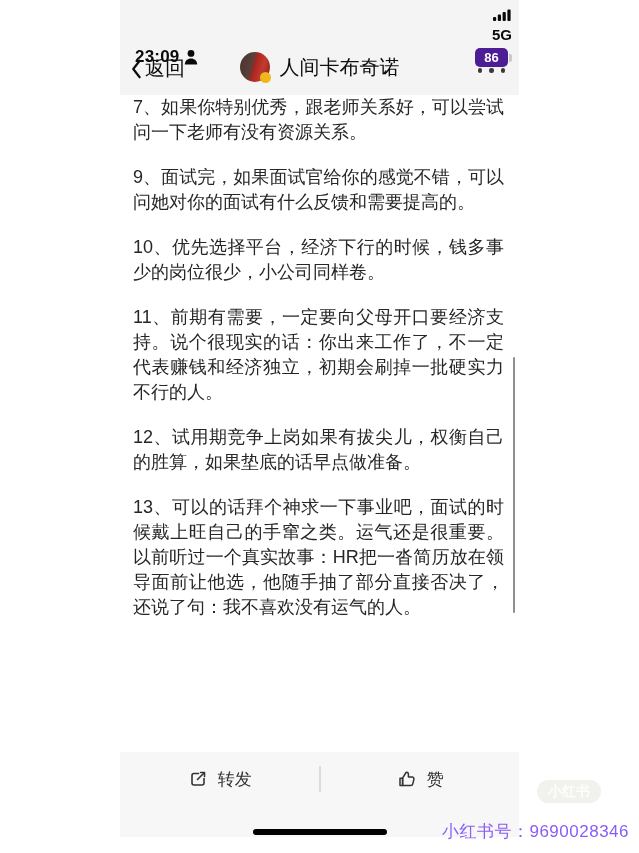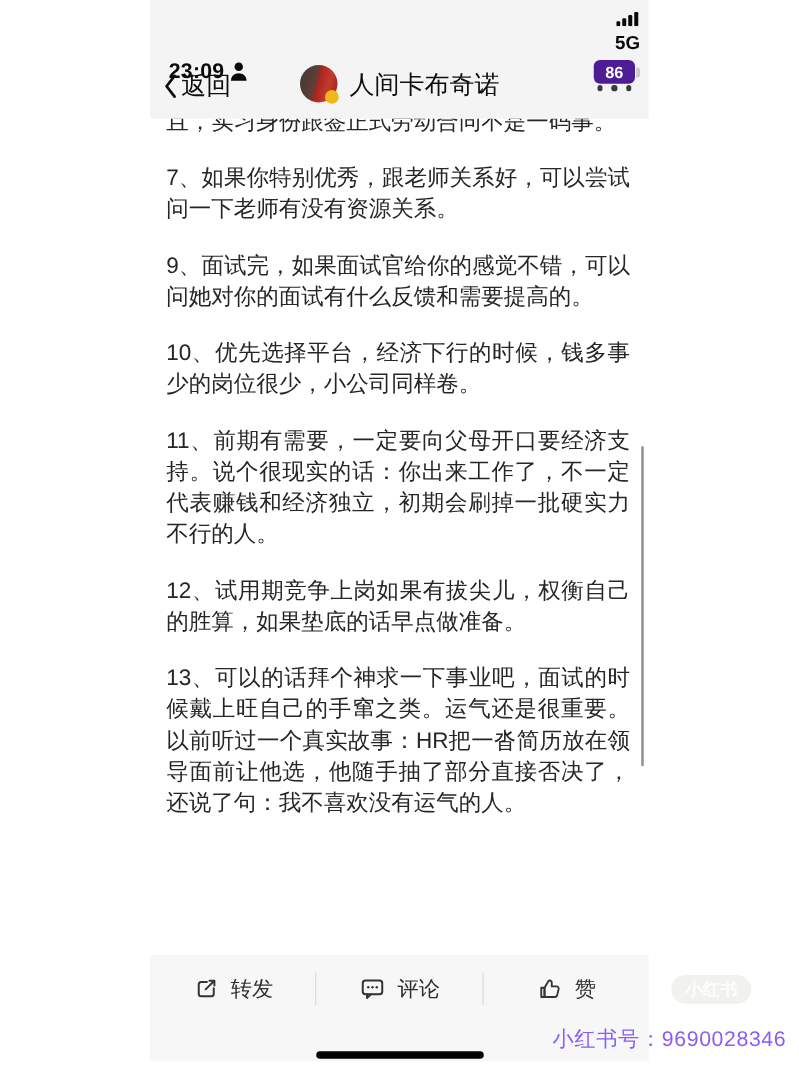--- a/index.html
+++ b/index.html
@@ -33,21 +33,21 @@
   .more{position:absolute;right:14px;top:14px;display:flex;gap:7px;cursor:pointer;padding:4px 0;}
   .more i{width:4.5px;height:4.5px;border-radius:50%;background:#3a3a3a;display:block;}
 
   
   .content{position:absolute;left:0;top:95px;right:0;bottom:85px;overflow:hidden;box-sizing:border-box;padding:0 15px 0 13px;}
   .content p{margin:0 0 20px 0;font-size:18px;line-height:25px;color:#262626;text-align:justify;}
   .content p.clipped{margin-top:-10px;}
   .scrollbar{position:absolute;right:4px;top:357px;width:2.5px;height:256px;background:#8f8f8f;border-radius:3px;}
 
   
-  .actionbar{position:absolute;left:0;bottom:4px;width:100%;height:85px;background:#f7f7f7;border-radius:2px 2px 0 0;}
+  .actionbar{position:absolute;left:0;bottom:16px;width:100%;height:85px;background:#f7f7f7;border-radius:2px 2px 0 0;}
   .actions{display:flex;align-items:center;height:54px;}
   .action{flex:1;display:flex;align-items:center;justify-content:center;gap:9px;cursor:pointer;}
   .action span{font-size:17px;color:#2e2e2e;}
   .vdiv{width:1px;height:26px;background:#dcdcdc;}
   .home-indicator{position:absolute;left:50%;bottom:2px;transform:translateX(-50%);width:134px;height:6px;border-radius:4px;background:#000000;}
 
   
   .wm-badge{position:absolute;left:537px;top:780px;width:64px;height:23px;border-radius:12px;
     background:#f1f1ee;color:#fdfdfb;font-size:14px;font-weight:bold;display:flex;align-items:center;justify-content:center;}
   .wm-id{position:absolute;right:10px;top:820px;font-size:17px;color:#8b5cf6;letter-spacing:.5px;white-space:nowrap;}
@@ -105,21 +105,20 @@
         </div>
         <div class="more" aria-label="more">
           <i></i>
             <i></i>
             <i></i>
         </div>
       </div>
     </div>
 
     <div class="content">
-      <p class="clipped">且，实习身份跟签正式劳动合同不是一码事。</p>
       <p>7、如果你特别优秀，跟老师关系好，可以尝试问一下老师有没有资源关系。</p>
       <p>9、面试完，如果面试官给你的感觉不错，可以问她对你的面试有什么反馈和需要提高的。</p>
       <p>10、优先选择平台，经济下行的时候，钱多事少的岗位很少，小公司同样卷。</p>
       <p>11、前期有需要，一定要向父母开口要经济支持。说个很现实的话：你出来工作了，不一定代表赚钱和经济独立，初期会刷掉一批硬实力不行的人。</p>
       <p>12、试用期竞争上岗如果有拔尖儿，权衡自己的胜算，如果垫底的话早点做准备。</p>
       <p>13、可以的话拜个神求一下事业吧，面试的时候戴上旺自己的手窜之类。运气还是很重要。以前听过一个真实故事：HR把一沓简历放在领导面前让他选，他随手抽了部分直接否决了，还说了句：我不喜欢没有运气的人。</p>
     </div>
     <div class="scrollbar"></div>
 
     <div class="actionbar">
@@ -128,32 +127,20 @@
           <span>
             <svg width="22" height="22" viewBox="0 0 22 22">
               <path d="M11.5 5.5 H7 a2 2 0 0 0 -2 2 v7.5 a2 2 0 0 0 2 2 h8 a2 2 0 0 0 2 -2 V10.5" fill="none" stroke="#333" stroke-width="1.6" stroke-linecap="round"></path>
               <path d="M10.5 11.5 L17.2 4.8" fill="none" stroke="#333" stroke-width="1.6" stroke-linecap="round"></path>
               <path d="M13.6 4.5 h3.9 v3.9" fill="none" stroke="#333" stroke-width="1.6" stroke-linecap="round" stroke-linejoin="round"></path>
             </svg>
           </span>
           <span>转发</span>
         </div>
         <div class="vdiv"></div>
-        <div class="action">
-          <span>
-            <svg width="22" height="22" viewBox="0 0 22 22">
-              <rect x="3.2" y="4.3" width="15.6" height="11" rx="2.2" fill="none" stroke="#333" stroke-width="1.6"></rect>
-              <path d="M6.6 15.3 v3.1 l3.3 -3.1" fill="none" stroke="#333" stroke-width="1.6" stroke-linejoin="round" stroke-linecap="round"></path>
-              <circle cx="7.6" cy="9.8" r="0.95" fill="#333"></circle>
-              <circle cx="11" cy="9.8" r="0.95" fill="#333"></circle>
-              <circle cx="14.4" cy="9.8" r="0.95" fill="#333"></circle>
-            </svg>
-          </span>
-          <span>评论</span>
-        </div>
         <div class="vdiv"></div>
         <div class="action">
           <span>
             <svg width="22" height="22" viewBox="0 0 22 22">
               <path d="M4 10.2 h2.6 v7.4 H4 z" fill="none" stroke="#333" stroke-width="1.5" stroke-linejoin="round"></path>
               <path d="M6.6 17.6 h8.1 c1 0 1.9 -0.7 2.1 -1.7 l1.1 -4.6 c0.3 -1.1 -0.6 -2.2 -1.8 -2.2 h-3.7 v-3.1 c0 -1.5 -1.8 -2.2 -2.7 -1 L6.6 10.2 z" fill="none" stroke="#333" stroke-width="1.5" stroke-linejoin="round" stroke-linecap="round"></path>
             </svg>
           </span>
           <span>赞</span>
         </div>

